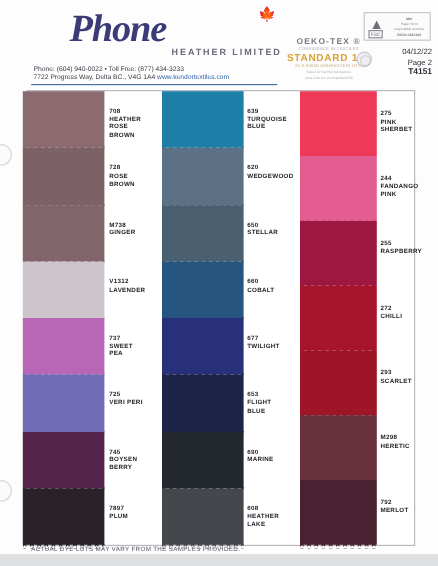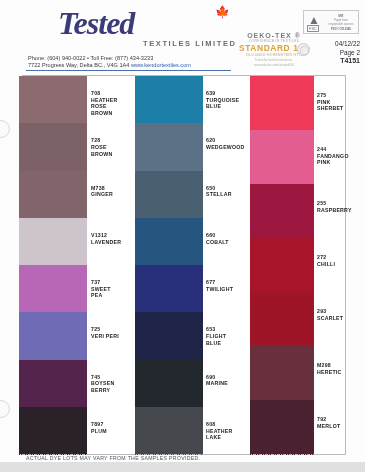--- a/index.html
+++ b/index.html
@@ -115,25 +115,25 @@
   }
 </style>
 </head>
 <body>
 
 <div class="page">
 
   <div class="header">
 
     <div class="logo">
-      <div class="logo-text">Tested</div>
+      <div class="logo-text">Phone</div>
     </div>
     <div class="maple">🍁</div>
 
-    <div class="tagline">TEXTILES LIMITED</div>
+    <div class="tagline">HEATHER LIMITED</div>
 
     <div class="contact">
       <div>Phone: (604) 940-0022 •  Toll Free: (877) 434-3233</div>
       <div>
         <span>7722 Progress Way, Delta BC.,  V4G 1A4</span>
         <span class="web">www.kendortextiles.com</span>
       </div>
     </div>
     <div class="hr-blue"></div>
 

